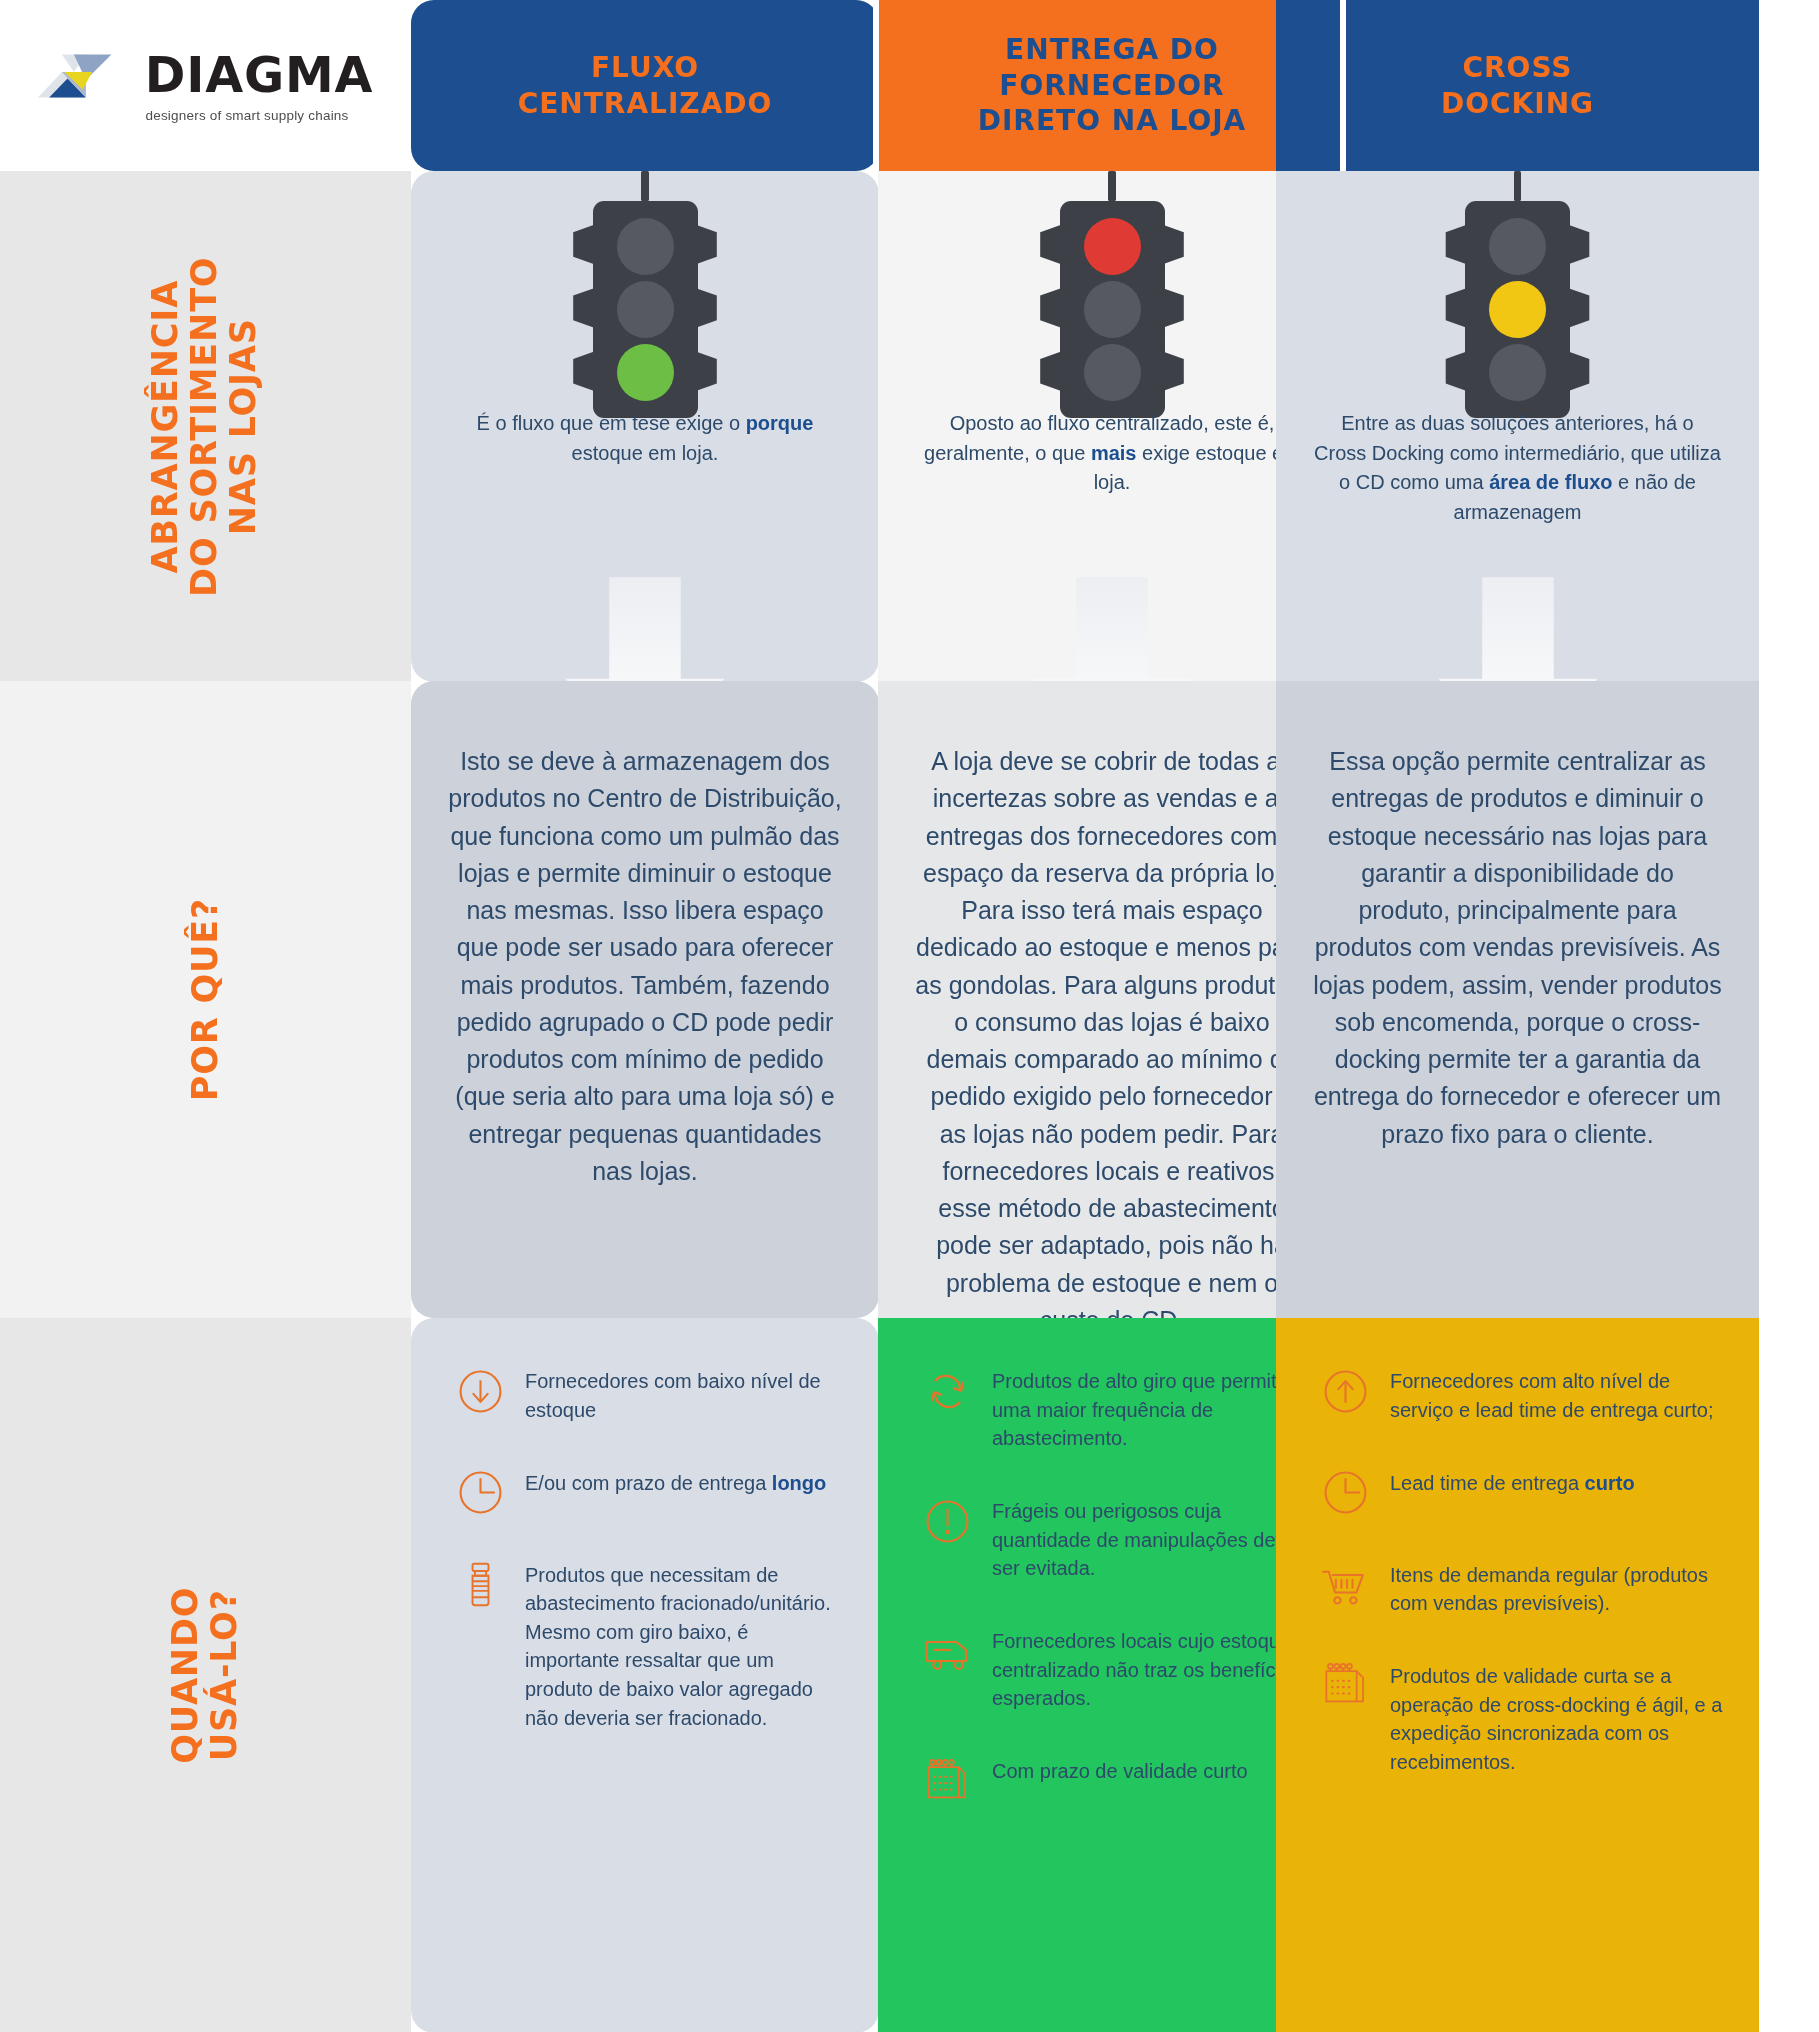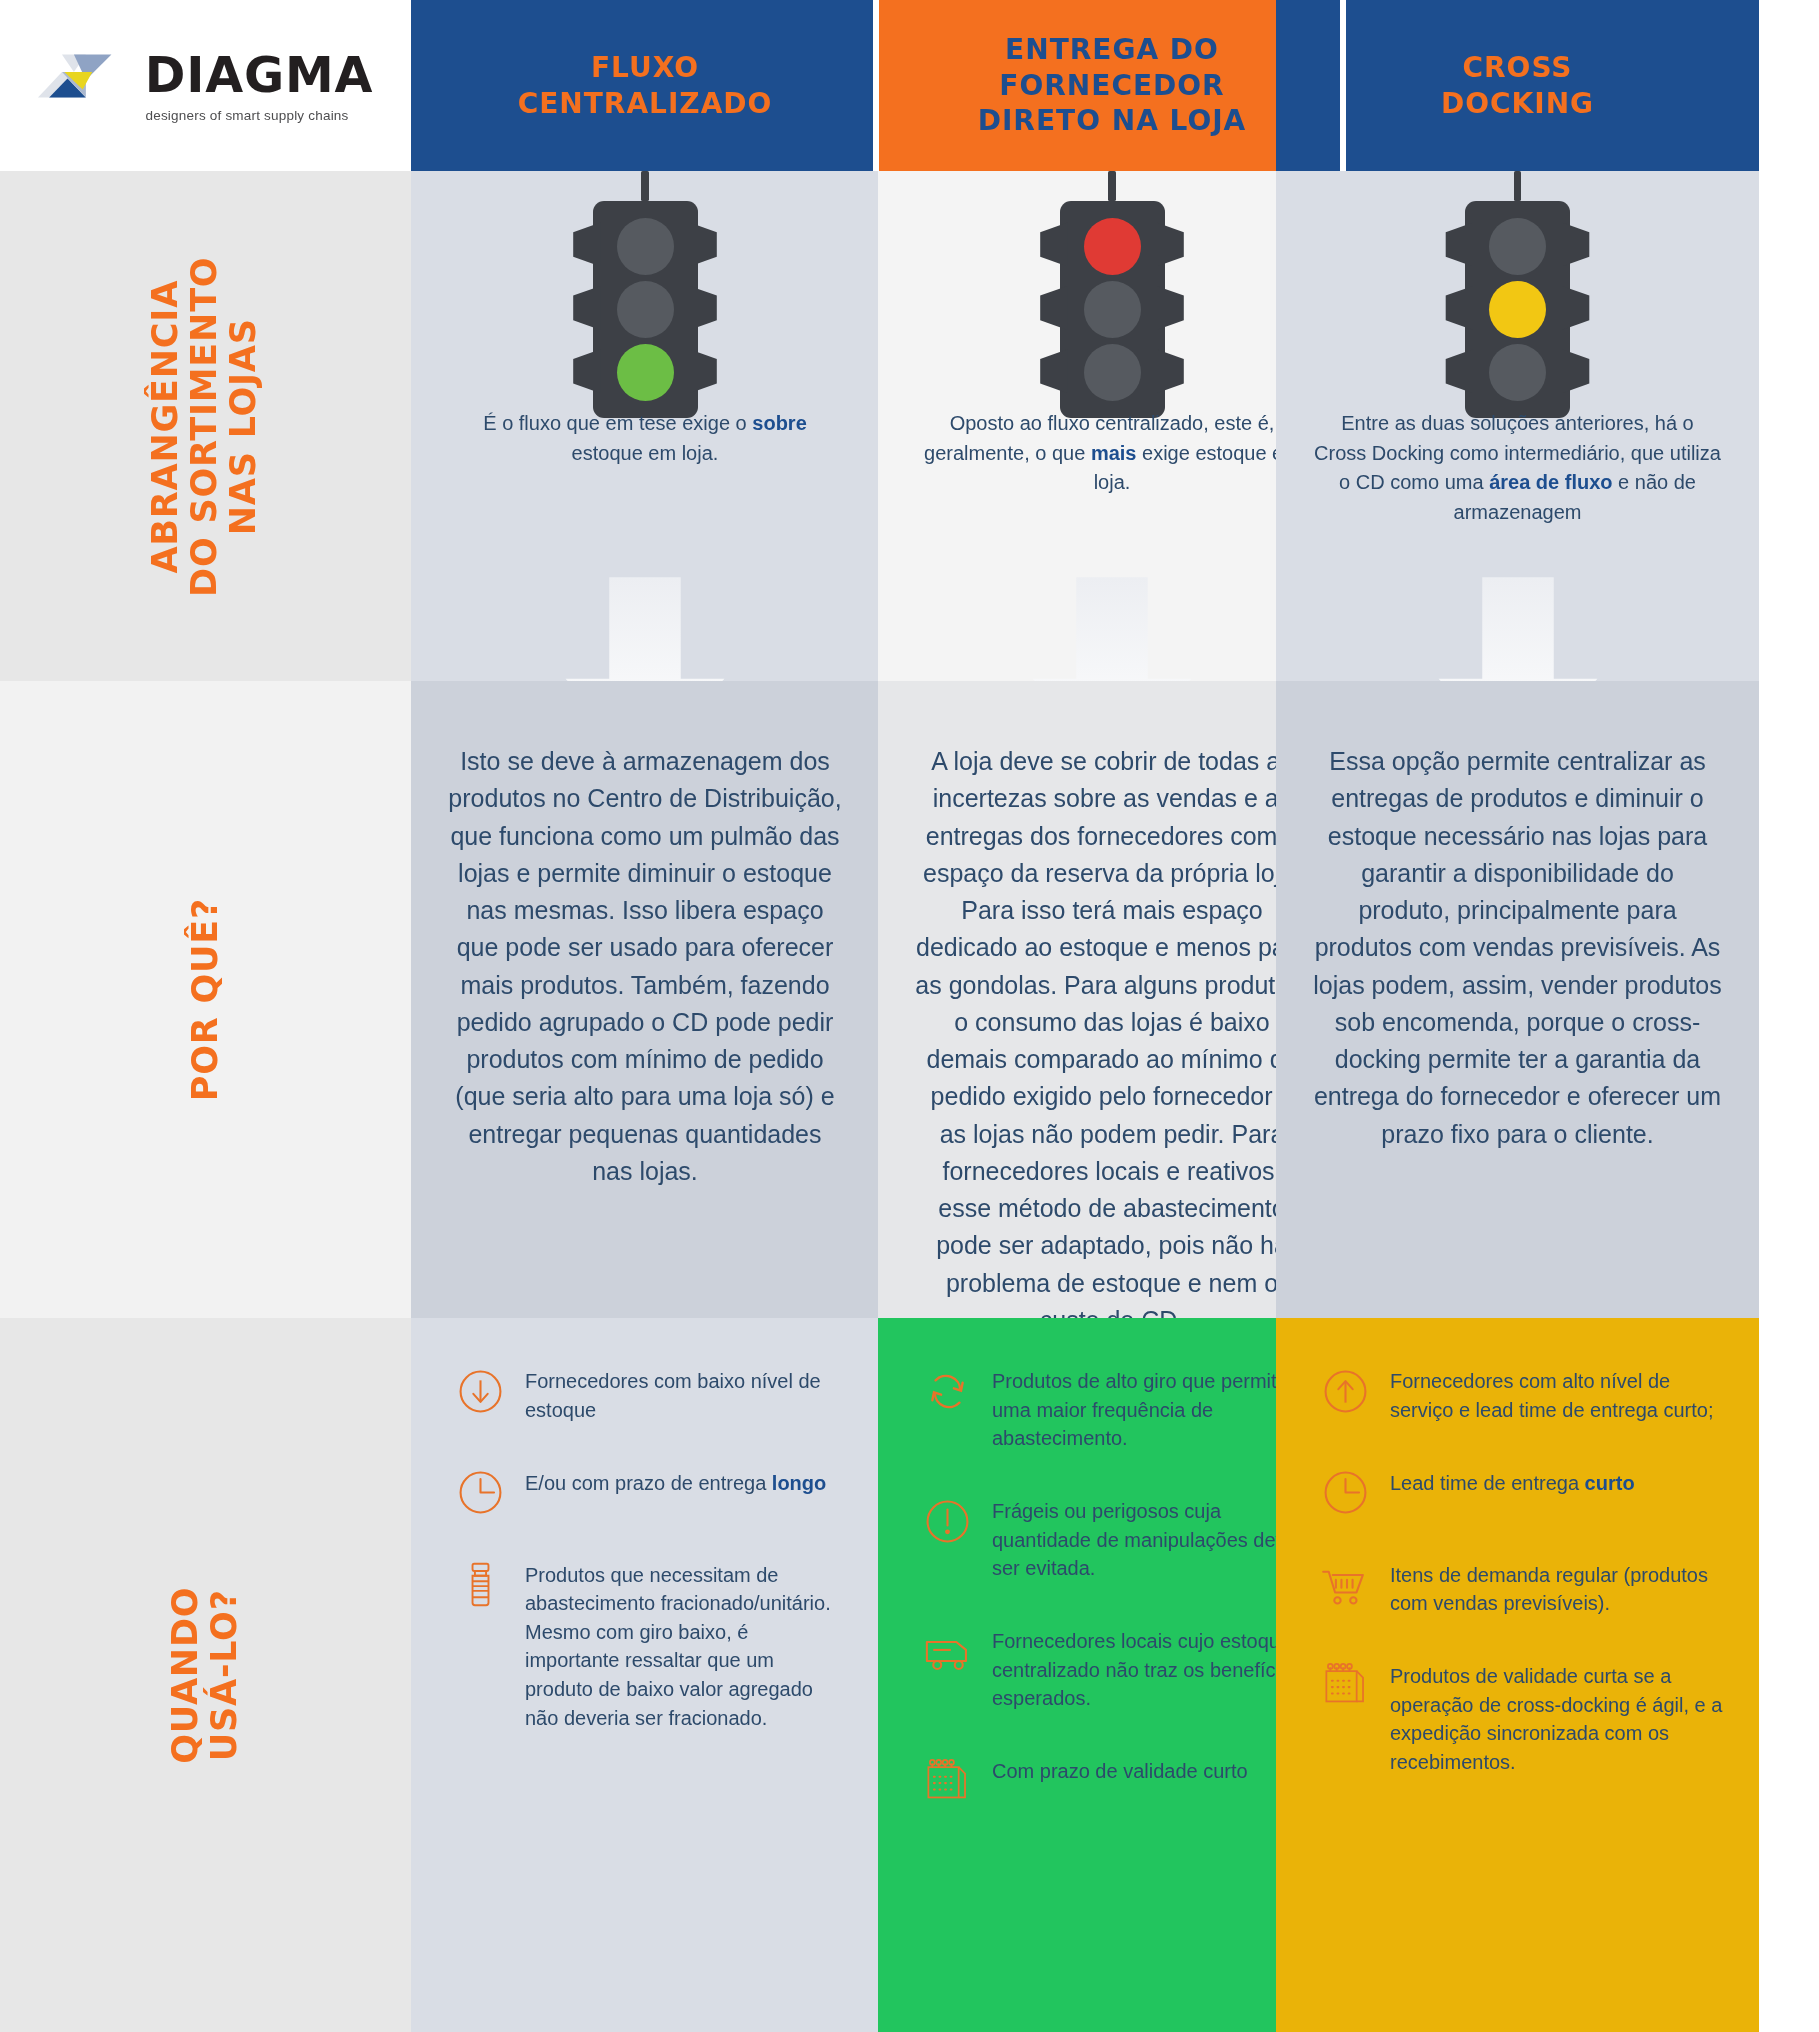--- a/index.html
+++ b/index.html
@@ -8,21 +8,21 @@
     font-family: "Liberation Sans", sans-serif;
     background:#ffffff;
     color:#2d4a6b;
     -webkit-font-smoothing:antialiased;
   }
 
   .sheet { position:relative; width:1819px; height:2033px; overflow:hidden; background:#ffffff; }
 
   
   .col-label   { left:0px;    width:411px; }
-  .col-c1      { left:411px;  width:468px; }
+  .col-c1      { left:411px;  width:468px;border-radius:23px; }
   .col-c2      { left:878px; width:468px; }
   .col-c3      { left:1276px; width:483px; }
 
   .row-head { top:0px;    height:171px; }
   .row-r1   { top:171px;  height:511px; }
   .row-r2   { top:681px;  height:637px; }
   .row-r3   { top:1318px; height:715px; }
 
   .cell { position:absolute; }
 
@@ -210,21 +210,21 @@
             </div>
           <div style="position:relative;">
               <div class="visor visor-l" style="top:4.8px;"></div>
               <div class="visor visor-r" style="top:4.8px;"></div>
               <div class="lamp green"></div>
             </div>
         </div>
       </div>
     </div>
     <div class="intro">
-      <span>É o fluxo que em tese exige o </span><b>sobre</b><span> estoque em loja.</span>
+      <span>É o fluxo que em tese exige o </span><b>porque</b><span> estoque em loja.</span>
     </div>
     <div class="arrow-zone">
       <svg class="arrow" viewBox="0 0 214 240">
           <defs>
             <linearGradient id="ga1" x1="0" y1="0" x2="0" y2="1">
               <stop offset="0" stop-color="#eceef2"></stop>
               <stop offset="1" stop-color="#ffffff"></stop>
             </linearGradient>
           </defs>
           <polygon points="62,0 152,0 152,128 207,128 107,236 7,128 62,128" fill="url(#ga1)"></polygon>

